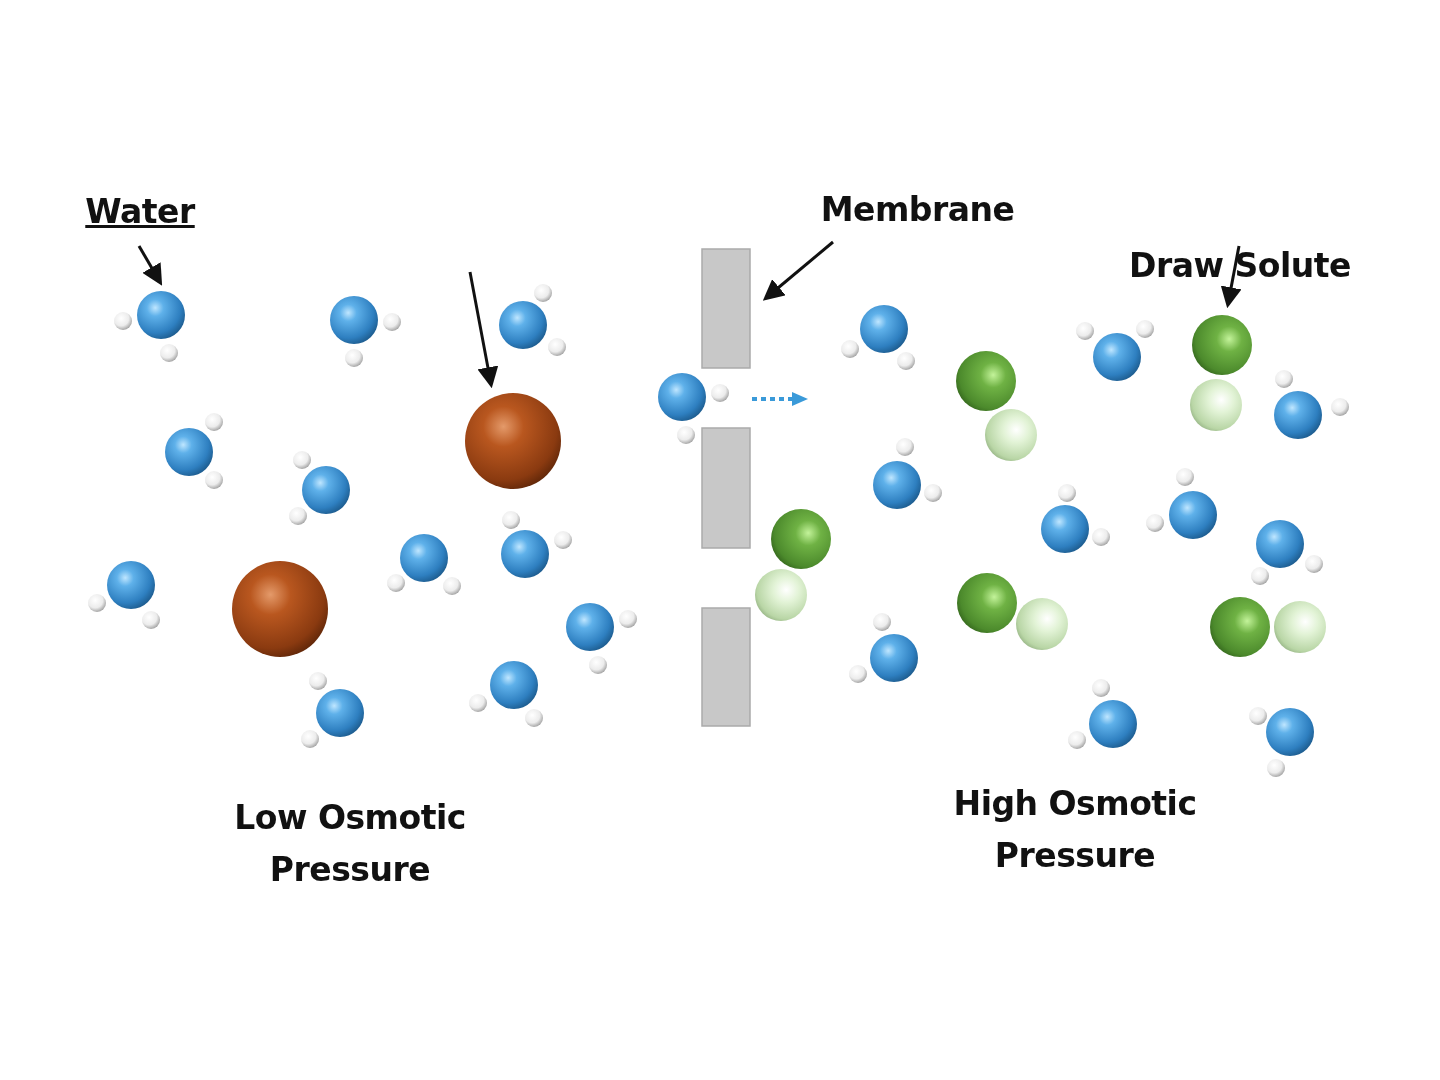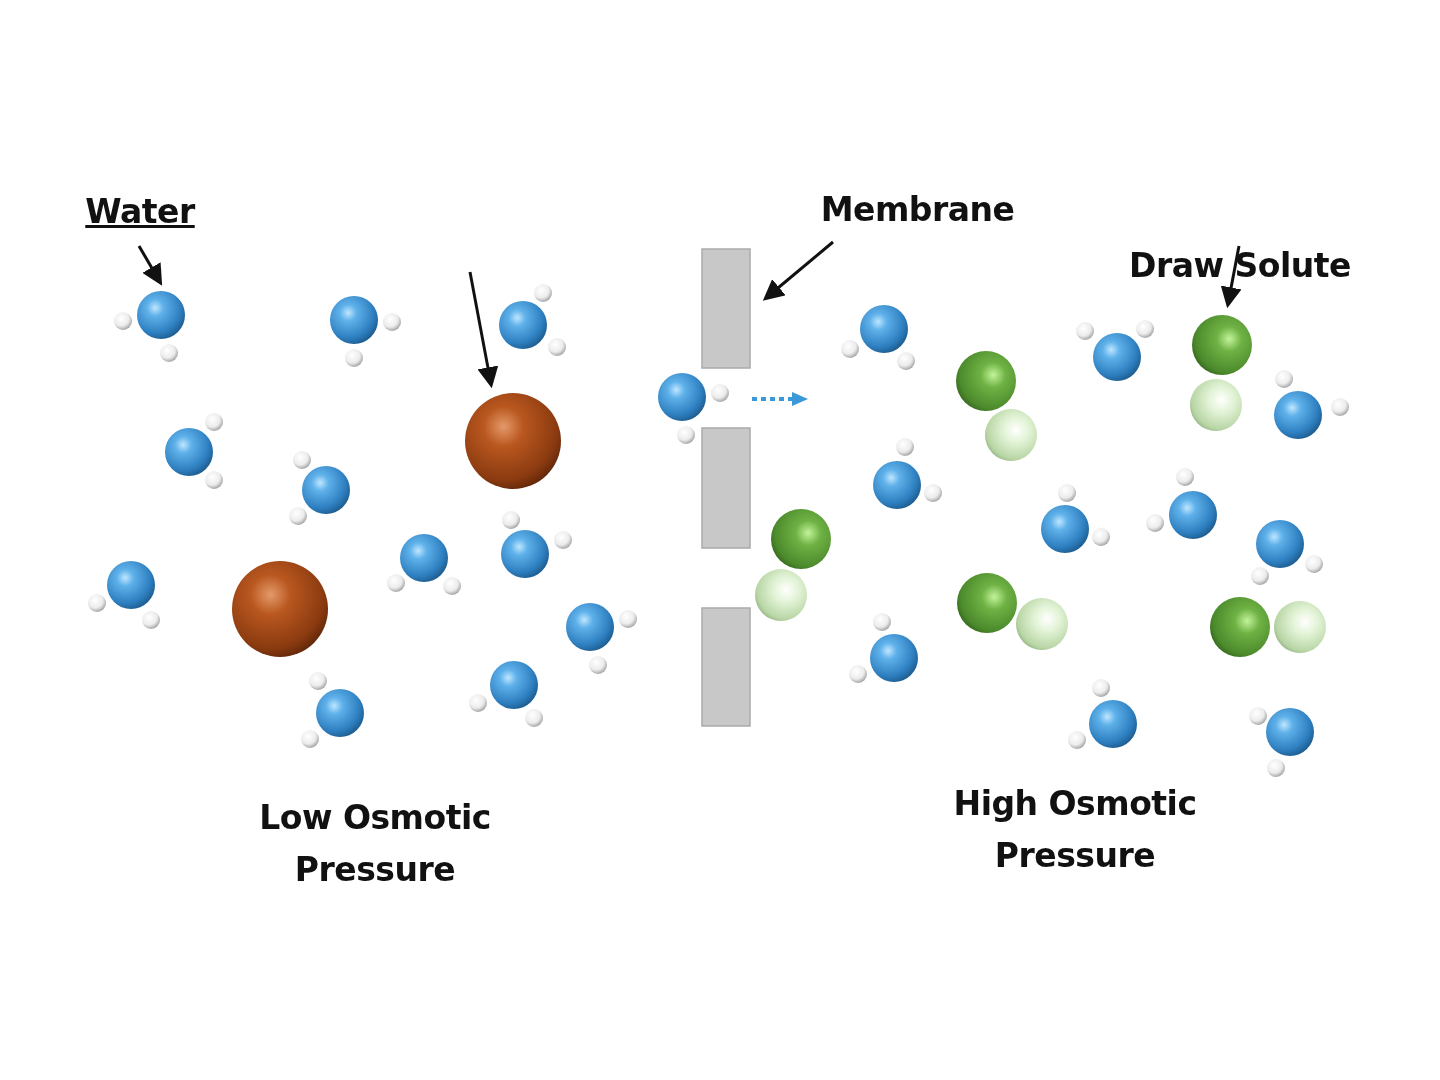--- a/index.html
+++ b/index.html
@@ -198,20 +198,20 @@
         <circle cx="1240" cy="627" r="30" fill="url(#gGreen)"></circle>
       </g>
     </g>
 </svg>
 
 <div class="label" style="left:60px; top:186px; width:160px;text-decoration:underline;">Water</div>
 <div class="label" style="left:330px; top:163px; width:280px;">
 </div>
 <div class="label" style="left:800px; top:184px; width:235px;">Membrane</div>
 <div class="label" style="left:1115px; top:196px; width:250px;margin-top:44px;">Draw Solute</div>
-<div class="label" style="left:235px; top:792px; width:280px;">
+<div class="label" style="left:210px; top:792px; width:280px;">
   <div>Low Osmotic</div>
   <div>Pressure</div>
 </div>
 <div class="label" style="left:930px; top:778px; width:290px;">
   <div>High Osmotic</div>
   <div>Pressure</div>
 </div>
 
 </body></html>

